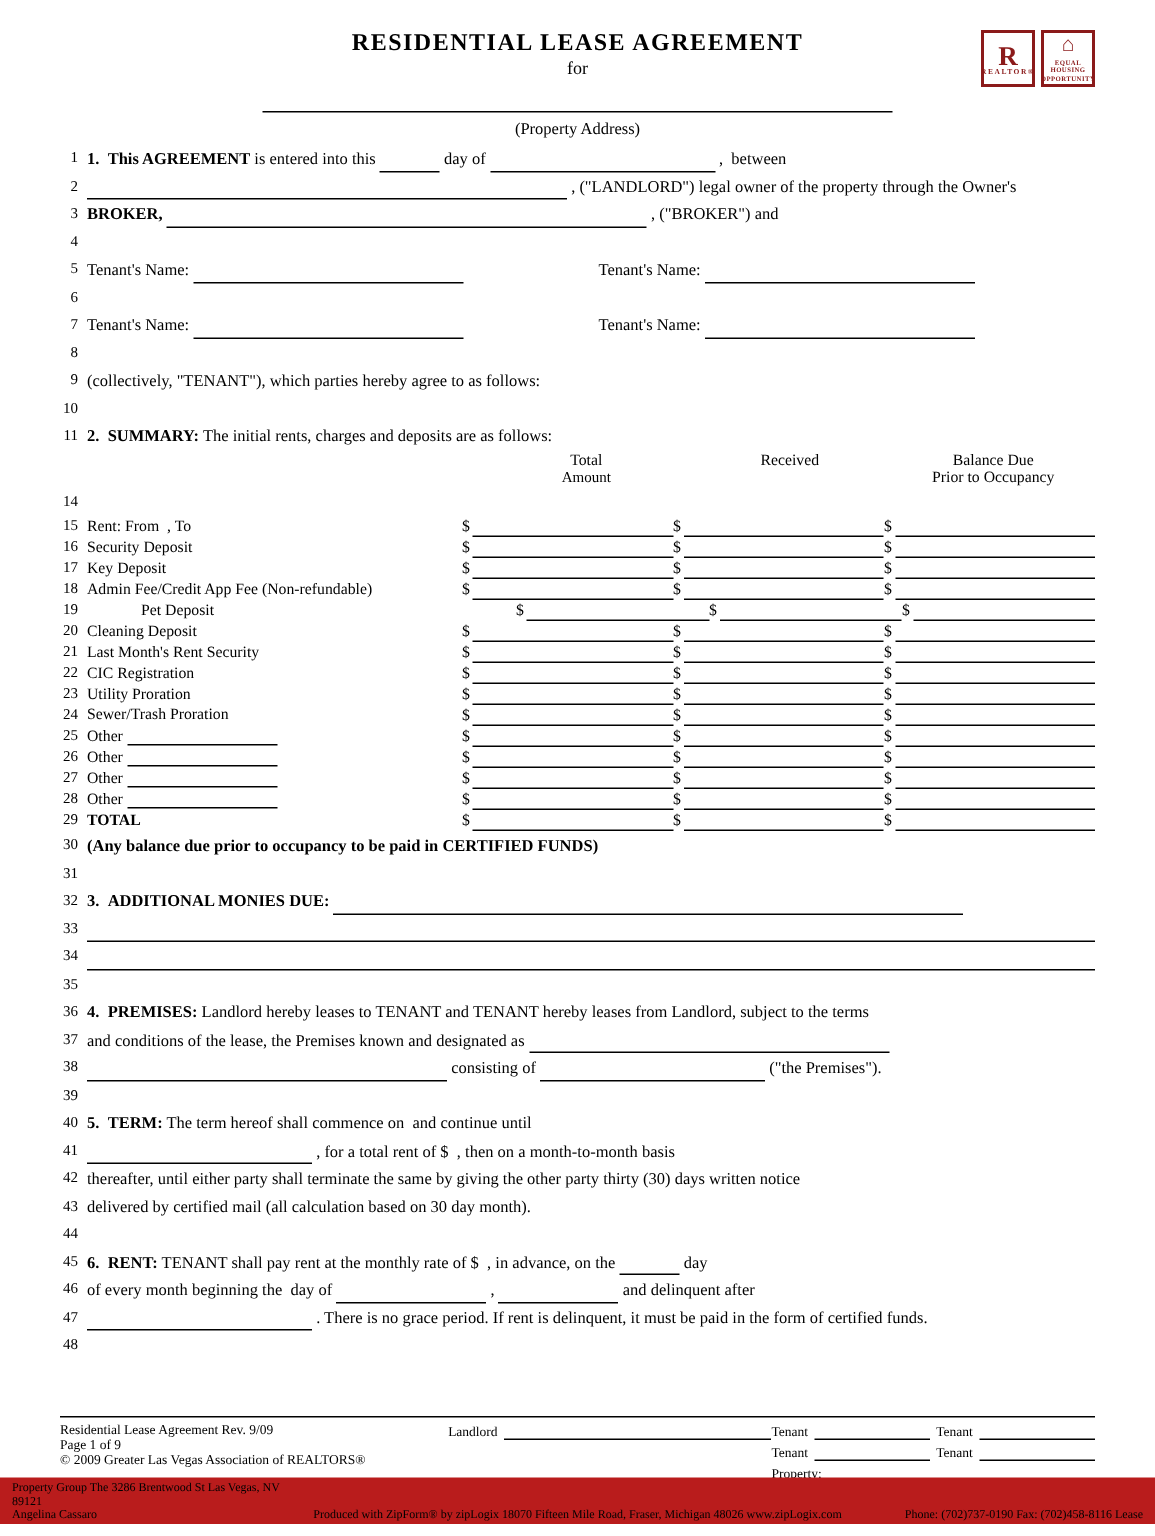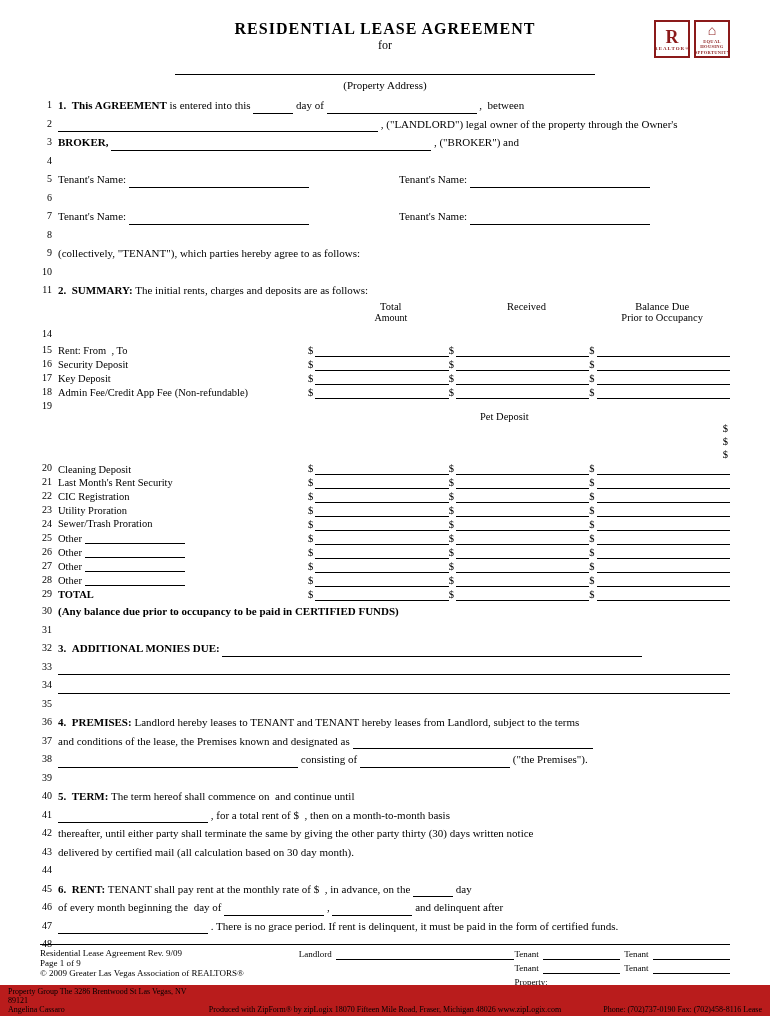--- a/index.html
+++ b/index.html
@@ -342,29 +342,29 @@
     </div>
 
     <div style="display:flex; align-items:center; margin-bottom:1px;">
       <span class="line-num">18</span>
       <span style="width:250px; font-size:10.5px;">Admin Fee/Credit App Fee (Non-refundable)</span>
       <span style="flex:1; display:flex; align-items:center; font-size:10.5px;">$ <span class="underline" style="flex:1; display:inline-block; min-height:13px; margin-left:2px;"></span></span>
       <span style="flex:1; display:flex; align-items:center; font-size:10.5px;">$ <span class="underline" style="flex:1; display:inline-block; min-height:13px; margin-left:2px;"></span></span>
       <span style="flex:1; display:flex; align-items:center; font-size:10.5px;">$ <span class="underline" style="flex:1; display:inline-block; min-height:13px; margin-left:2px;"></span></span>
     </div>
 
-    <div style="display:flex; align-items:flex-end; margin-bottom:1px;flex-direction:column;">
+    <div style="display:flex; align-items:center; margin-bottom:1px;">
       <span class="line-num">19</span>
       <span style="width:250px; font-size:10.5px;margin-left:36px;">Pet Deposit</span>
       <span style="flex:1; display:flex; align-items:center; font-size:10.5px;">$ <span class="underline" style="flex:1; display:inline-block; min-height:13px; margin-left:2px;"></span></span>
       <span style="flex:1; display:flex; align-items:center; font-size:10.5px;">$ <span class="underline" style="flex:1; display:inline-block; min-height:13px; margin-left:2px;"></span></span>
       <span style="flex:1; display:flex; align-items:center; font-size:10.5px;">$ <span class="underline" style="flex:1; display:inline-block; min-height:13px; margin-left:2px;"></span></span>
     </div>
 
-    <div style="display:flex; align-items:flex-end; margin-bottom:1px;">
+    <div style="display:flex; align-items:center; margin-bottom:1px;">
       <span class="line-num">20</span>
       <span style="width:250px; font-size:10.5px;">Cleaning Deposit</span>
       <span style="flex:1; display:flex; align-items:center; font-size:10.5px;">$ <span class="underline" style="flex:1; display:inline-block; min-height:13px; margin-left:2px;"></span></span>
       <span style="flex:1; display:flex; align-items:center; font-size:10.5px;">$ <span class="underline" style="flex:1; display:inline-block; min-height:13px; margin-left:2px;"></span></span>
       <span style="flex:1; display:flex; align-items:center; font-size:10.5px;">$ <span class="underline" style="flex:1; display:inline-block; min-height:13px; margin-left:2px;"></span></span>
     </div>
 
     <div style="display:flex; align-items:center; margin-bottom:1px;">
       <span class="line-num">21</span>
       <span style="width:250px; font-size:10.5px;">Last Month's Rent Security</span>

